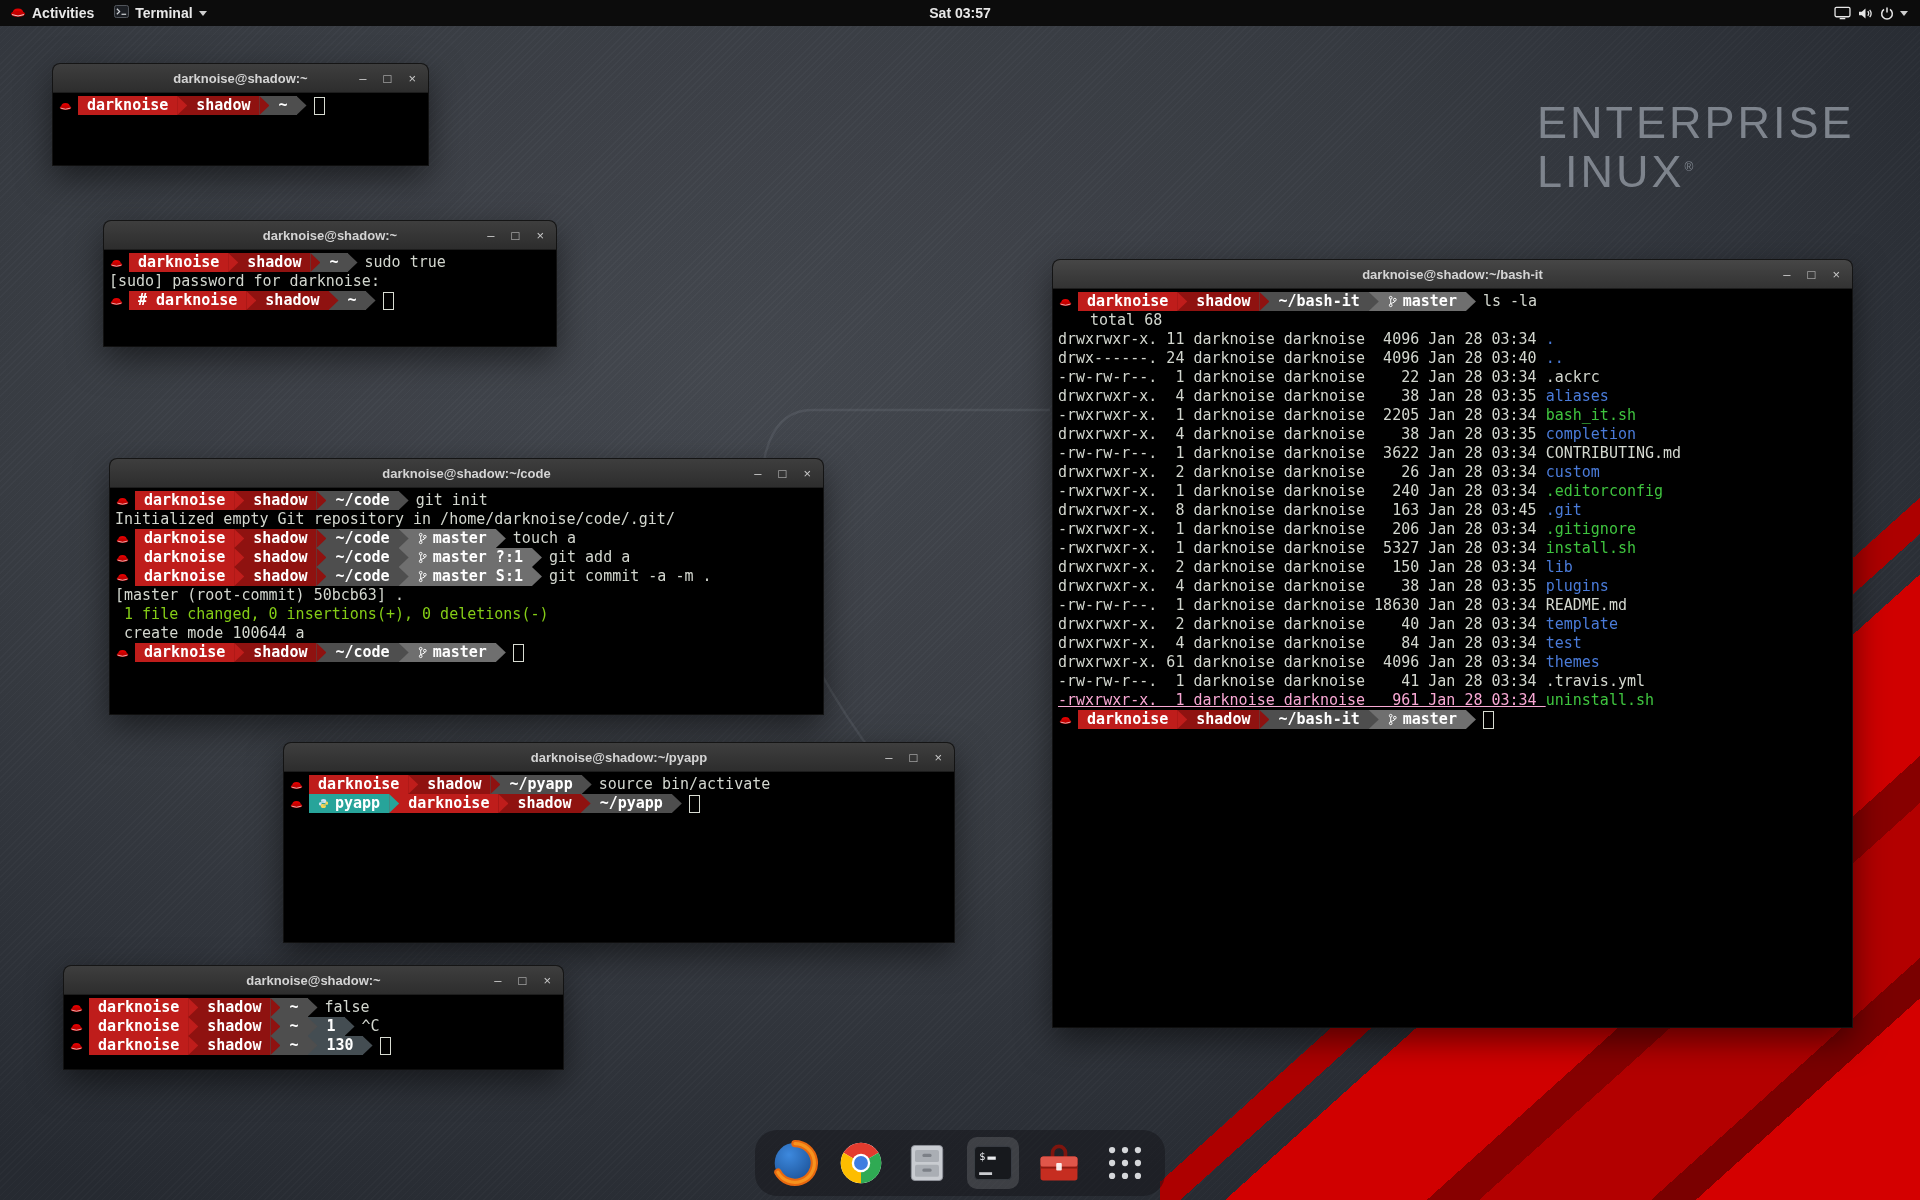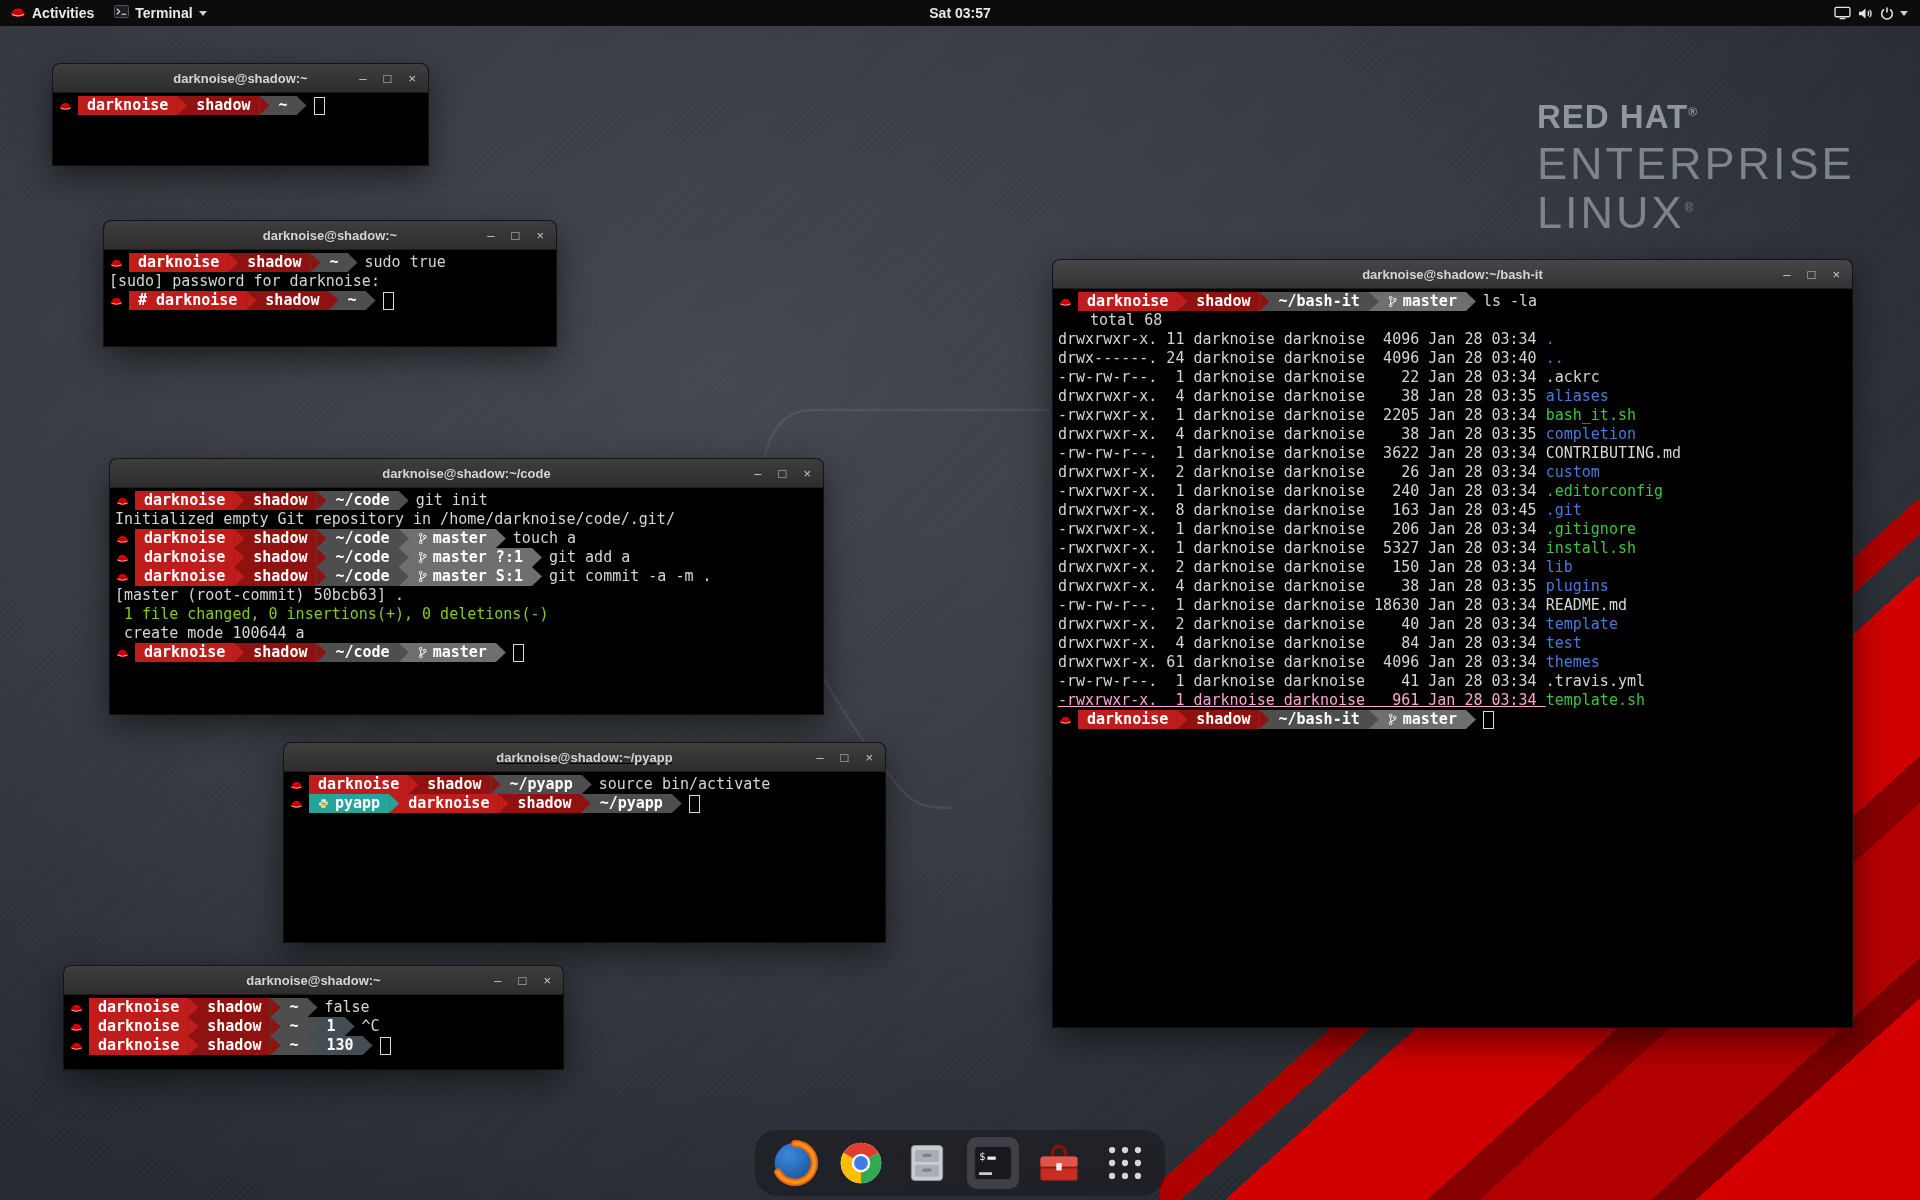--- a/index.html
+++ b/index.html
@@ -55,21 +55,21 @@
     color:#c9c9c9;font-size:13px;font-weight:normal;}
   .tbtn{cursor:default;line-height:1;}
   .term-body{
     position:absolute;left:0;right:0;top:29px;bottom:0;background:#000;overflow:hidden;
     font-family:"DejaVu Sans Mono",monospace;font-size:15px;line-height:19px;
     padding:3px 0 0 5px;white-space:nowrap;
   }
   .w1{left:53px;top:64px;width:375px;height:101px;}
   .w2{left:104px;top:221px;width:452px;height:125px;}
   .w3{left:110px;top:459px;width:713px;height:255px;}
-  .w4{left:284px;top:743px;width:601px;height:199px;text-decoration:underline;}
+  .w4{left:284px;top:743px;width:670px;height:199px;}
   .w5{left:64px;top:966px;width:499px;height:103px;}
   .w6{left:1053px;top:260px;width:799px;height:767px;}
 
   .term-line{display:flex;align-items:center;height:19px;}
   .pl-seg{display:inline-flex;align-items:center;height:19px;padding:0 9px;color:#fff;font-weight:bold;flex:none;}
   .pl-seg .tok-icon{margin-right:6px;display:inline-flex;}
   .pl-arrow{width:10px;height:19px;flex:none;position:relative;}
   .pl-tri{display:block;width:100%;height:100%;clip-path:polygon(0 0,100% 50%,0 100%);}
   .term-text{white-space:pre;}
   .cmd{margin-left:7px;}
@@ -87,21 +87,20 @@
 </style>
 </head>
 <body>
 
 <svg class="arcs" width="1920" height="1200" viewBox="0 0 1920 1200">
   <path d="M1050 410 H812 C770 410 756 460 764 515 C776 615 846 724 902 790 C916 806 928 808 952 808" stroke="rgba(200,210,220,0.10)" stroke-width="2.5" fill="none"></path>
 </svg>
 <div class="stripes"></div>
 
 <div class="brand">
-  <div class="b1"><span>RED HAT</span><sup>®</sup></div>
   <div class="b2">ENTERPRISE</div>
   <div class="b3"><span>LINUX</span><sup>®</sup></div>
 </div>
 
 <div class="topbar">
   <div class="tb-item">
     <span>
       <svg viewBox="0 0 18 13" width="16" height="12">
           <path d="M3 8.2 Q3 2.5 9 2.5 Q15 2.5 15 8.2" fill="#e00000"></path>
           <ellipse cx="9" cy="8.6" rx="8" ry="3.2" fill="#c40000"></ellipse>
@@ -792,21 +791,21 @@
       </div>
       <div class="term-line">
         <span class="term-text" style="color: rgb(211, 215, 207);">drwxrwxr-x. 61 darknoise darknoise  4096 Jan 28 03:34 </span>
         <span class="term-text" style="color: rgb(74, 123, 217);">themes</span>
       </div>
       <div class="term-line">
         <span class="term-text" style="color: rgb(211, 215, 207);">-rw-rw-r--.  1 darknoise darknoise    41 Jan 28 03:34 .travis.yml</span>
       </div>
       <div class="term-line">
         <span class="term-text" style="color: #f9a8d4; text-decoration: underline;">-rwxrwxr-x.  1 darknoise darknoise   961 Jan 28 03:34 </span>
-        <span class="term-text" style="color: rgb(63, 196, 63);">template.sh</span>
+        <span class="term-text" style="color: rgb(63, 196, 63);">uninstall.sh</span>
       </div>
       <div class="term-line">
         <span class="hat-tok">
           <svg viewBox="0 0 18 13" width="13" height="10">
             <path d="M3 8.2 Q3 2.5 9 2.5 Q15 2.5 15 8.2" fill="#e00000"></path>
             <ellipse cx="9" cy="8.6" rx="8" ry="3.2" fill="#c40000"></ellipse>
             <path d="M2.2 9.4 Q9 12.6 15.8 9.4" stroke="#fff" stroke-width="0.9" fill="none"></path>
           </svg>
         </span>
         <span class="pl-seg" style="background: rgb(191, 29, 27);">

